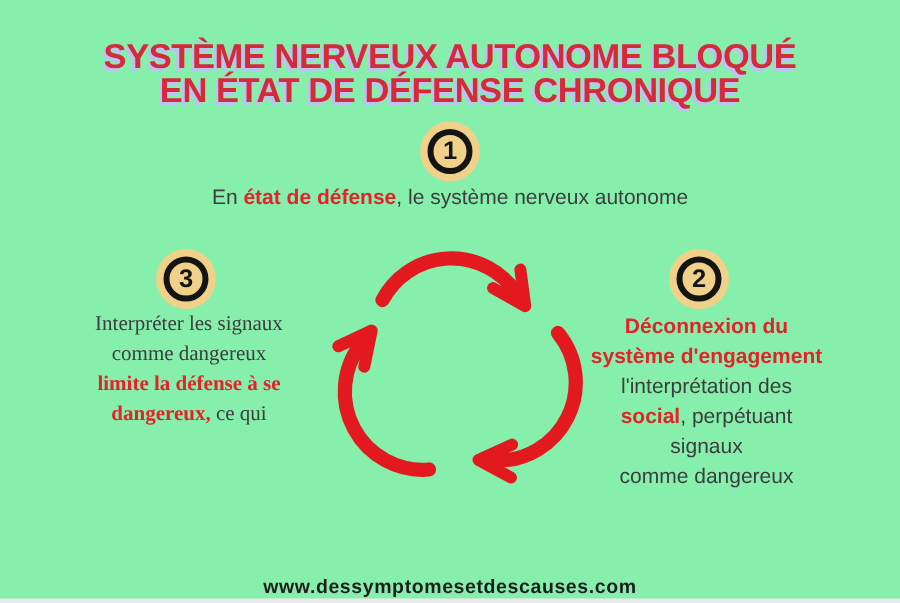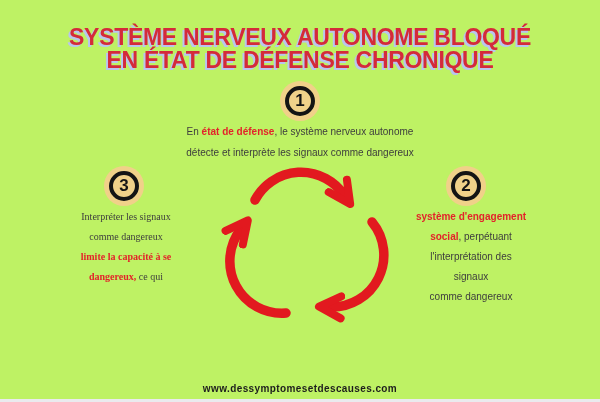--- a/index.html
+++ b/index.html
@@ -1,21 +1,21 @@
 <!DOCTYPE html>
 <html><head>
 <meta charset="utf-8">
 <style>
   * { margin: 0; padding: 0; box-sizing: border-box; }
   html, body { background: #ffffff; }
   .canvas {
     position: relative;
     width: 600px;
     height: 402px;
-    background: #bef264;
+    background: #86efac;
     overflow: hidden;
     font-family: "Liberation Sans", sans-serif;
   }
   
   .title {
     position: absolute;
     top: 26px;
     left: 0;
     width: 600px;
     text-align: center;
@@ -43,37 +43,37 @@
     color: #141414;
   }
   .badge-1 { left: 285px; top: 86px; }
   .badge-2 { left: 451px; top: 171px; }
   .badge-3 { left: 109px; top: 171px; }
   
   .tblock {
     position: absolute;
     text-align: center;
     color: #3d3d3d;
-    font-size: 10px;
+    font-size: 14px;
     line-height: 20px;
   }
   .tblock .red { color: #e3232a; font-weight: 700; }
   .block-1 { left: 110px; top: 121px; width: 380px; line-height: 21px; }
   .block-2 { left: 386px; top: 207px; width: 170px; }
   .block-3 { left: 41px;  top: 207px; width: 170px; font-family: Liberation Serif, serif; }
   
   .arrows { position: absolute; left: 200px; top: 158px; }
   
   .footer {
     position: absolute;
     left: 0;
     top: 383px;
     width: 600px;
     text-align: center;
-    font-size: 10px;
+    font-size: 13px;
     font-weight: 700;
     letter-spacing: 0.4px;
     color: #1d1d1d;
   }
   .bottom-divider {
     position: absolute;
     left: 0;
     bottom: 0;
     width: 600px;
     height: 3px;
@@ -95,33 +95,33 @@
   </div>
   <div class="badge badge-2">
     <span>2</span>
   </div>
   <div class="badge badge-3">
     <span>3</span>
   </div>
 
   <div class="tblock block-1">
       <div><span>En </span><span class="red">état de défense</span><span>, le système nerveux autonome</span></div>
-      <div><span>détecte et interprète les signaux comme dangereux</span></div>
     </div>
   <div class="tblock block-2">
+      <div><span class="red">Déconnexion du</span></div>
       <div><span class="red">système d'engagement</span></div>
+      <div><span>l'interprétation des</span></div>
       <div><span class="red">social</span><span>, perpétuant</span></div>
-      <div><span>l'interprétation des</span></div>
       <div><span>signaux</span></div>
       <div><span>comme dangereux</span></div>
     </div>
   <div class="tblock block-3">
       <div><span>Interpréter les signaux</span></div>
       <div><span>comme dangereux</span></div>
-      <div><span class="red">limite la capacité à se</span></div>
+      <div><span class="red">limite la défense à se</span></div>
       <div><span class="red">dangereux,</span><span> ce qui</span></div>
     </div>
 
   <svg class="arrows" width="190" height="175" viewBox="0 0 190 175">
     <defs>
       <marker id="ah" markerUnits="userSpaceOnUse" markerWidth="34" markerHeight="34" refX="15" refY="17" orient="auto">
         <path d="M4,6 L26,17 L4,28" fill="none" stroke="#e2191f" stroke-width="8" stroke-linecap="round" stroke-linejoin="round"></path>
       </marker>
     </defs>
     <g fill="none" stroke="#e2191f" stroke-width="9.5" stroke-linecap="round">

